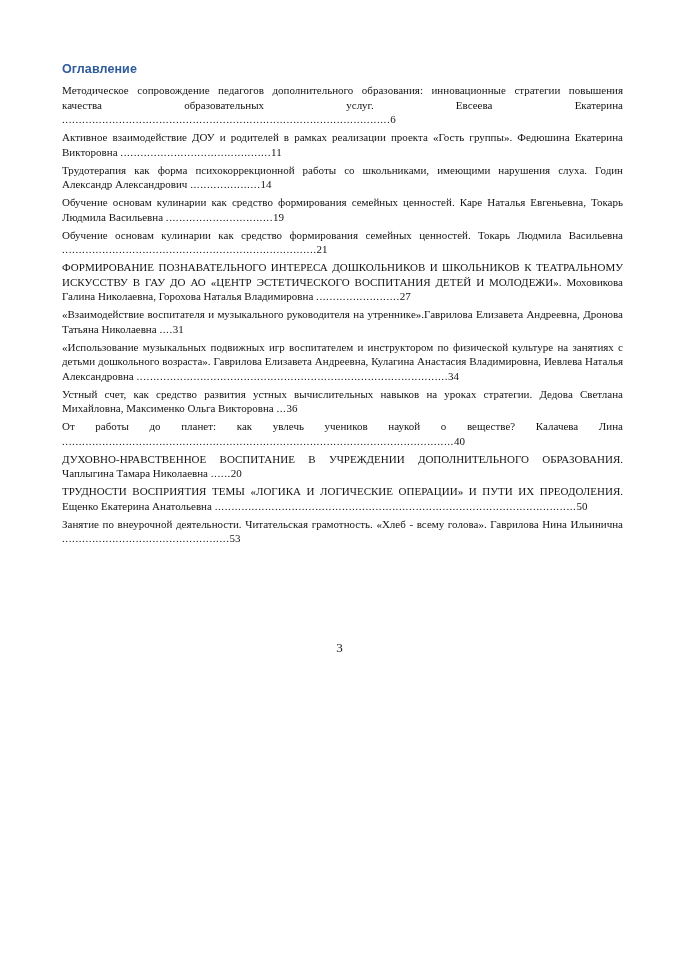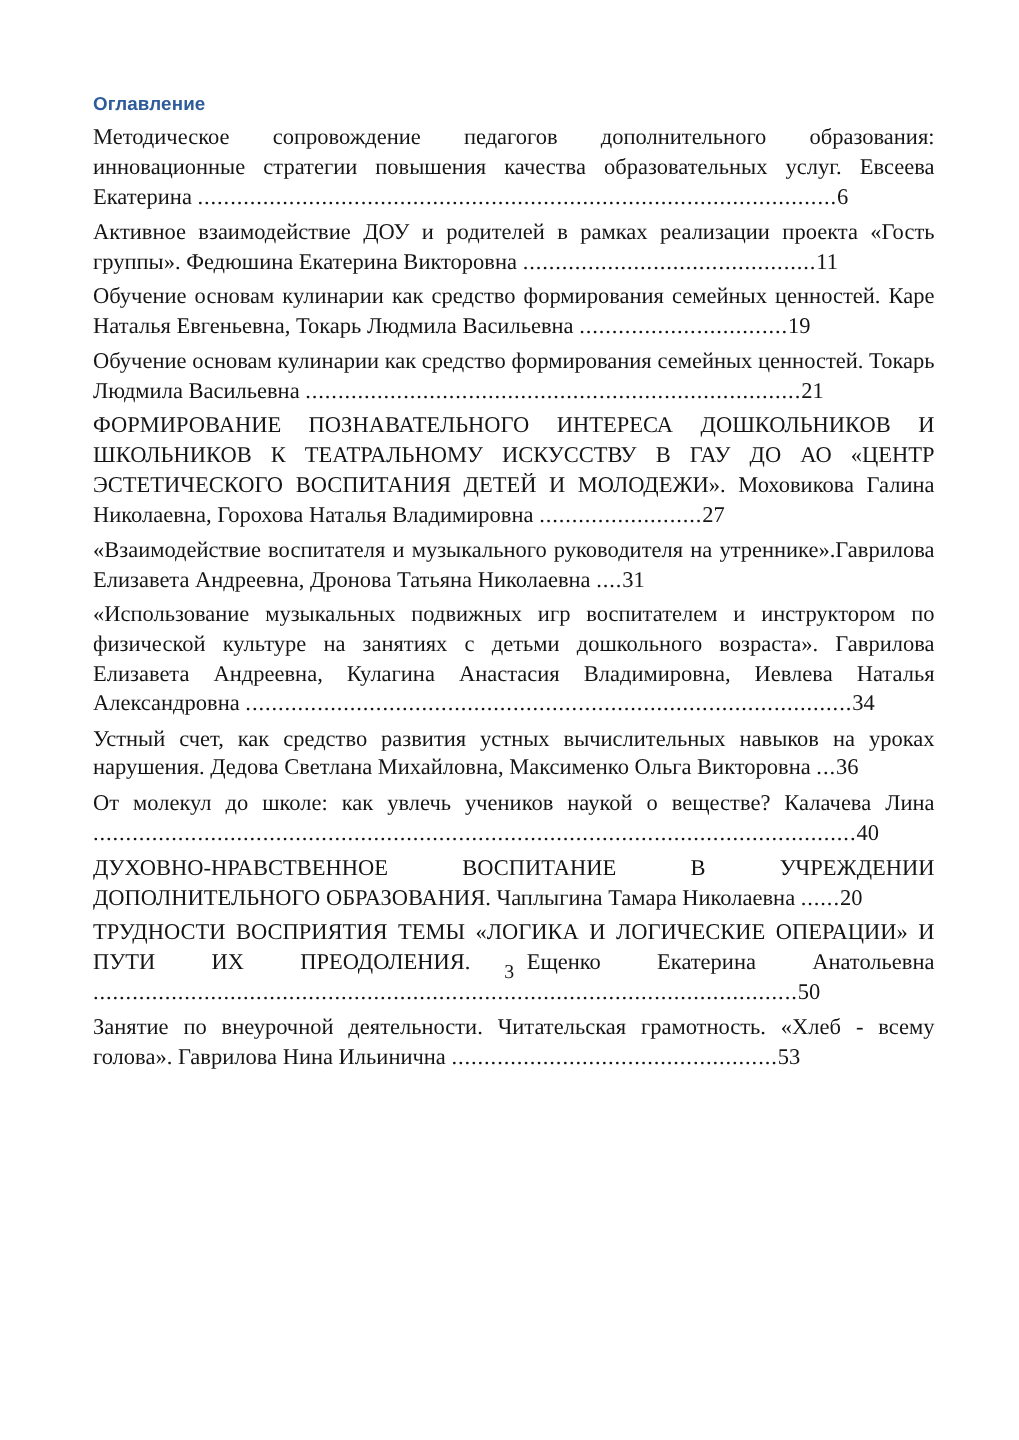--- a/index.html
+++ b/index.html
@@ -29,21 +29,21 @@
     font-weight: bold;
     margin: 0 0 7px 0;
     letter-spacing: 0.1px;
   }
   .toc-list {
     margin: 0;
     padding: 0;
     list-style: none;
   }
   .toc-entry {
-    font-size: 15px;
+    font-size: 11px;
     line-height: 1.32;
     margin-bottom: 3.5px;
     text-align: justify;
     text-justify: inter-word;
     color: #141414;
   }
   .toc-entry .lead {
     
   }
   .toc-entry.caps {
@@ -73,39 +73,42 @@
   <div class="toc-heading">Оглавление</div>
 
   <ul class="toc-list">
     <li class="toc-entry">
       <span class="lead">Методическое сопровождение педагогов дополнительного образования: инновационные стратегии повышения качества образовательных услуг. Евсеева Екатерина </span><span class="dots">..................................................................................................</span><span class="pg">6</span>
     </li>
     <li class="toc-entry">
       <span class="lead">Активное взаимодействие ДОУ и родителей в рамках реализации проекта «Гость группы». Федюшина Екатерина Викторовна </span><span class="dots">.............................................</span><span class="pg">11</span>
     </li>
     <li class="toc-entry">
+      <span class="lead">Трудотерапия как форма психокоррекционной работы со школьниками, имеющими нарушения слуха. Годин Александр Александрович </span><span class="dots">.....................</span><span class="pg">14</span>
+    </li>
+    <li class="toc-entry">
       <span class="lead">Обучение основам кулинарии как средство формирования семейных ценностей. Каре Наталья Евгеньевна, Токарь Людмила Васильевна </span><span class="dots">................................</span><span class="pg">19</span>
     </li>
     <li class="toc-entry">
       <span class="lead">Обучение основам кулинарии как средство формирования семейных ценностей. Токарь Людмила Васильевна </span><span class="dots">............................................................................</span><span class="pg">21</span>
     </li>
     <li class="toc-entry caps">
       <span class="lead">ФОРМИРОВАНИЕ ПОЗНАВАТЕЛЬНОГО ИНТЕРЕСА ДОШКОЛЬНИКОВ И ШКОЛЬНИКОВ К ТЕАТРАЛЬНОМУ ИСКУССТВУ В ГАУ ДО АО «ЦЕНТР ЭСТЕТИЧЕСКОГО ВОСПИТАНИЯ ДЕТЕЙ И МОЛОДЕЖИ». Моховикова Галина Николаевна, Горохова Наталья Владимировна </span><span class="dots">.........................</span><span class="pg">27</span>
     </li>
     <li class="toc-entry">
       <span class="lead">«Взаимодействие воспитателя и музыкального руководителя на утреннике».Гаврилова Елизавета Андреевна, Дронова Татьяна Николаевна </span><span class="dots">....</span><span class="pg">31</span>
     </li>
     <li class="toc-entry">
       <span class="lead">«Использование музыкальных подвижных игр воспитателем и инструктором по физической культуре на занятиях с детьми дошкольного возраста». Гаврилова Елизавета Андреевна, Кулагина Анастасия Владимировна, Иевлева Наталья Александровна </span><span class="dots">.............................................................................................</span><span class="pg">34</span>
     </li>
     <li class="toc-entry">
-      <span class="lead">Устный счет, как средство развития устных вычислительных навыков на уроках нарушения. Дедова Светлана Михайловна, Максименко Ольга Викторовна </span><span class="dots">...</span><span class="pg">36</span>
+      <span class="lead">Устный счет, как средство развития устных вычислительных навыков на уроках стратегии. Дедова Светлана Михайловна, Максименко Ольга Викторовна </span><span class="dots">...</span><span class="pg">36</span>
     </li>
     <li class="toc-entry">
-      <span class="lead">От молекул до школе: как увлечь учеников наукой о веществе? Калачева Лина </span><span class="dots">.....................................................................................................................</span><span class="pg">40</span>
+      <span class="lead">От работы до планет: как увлечь учеников наукой о веществе? Калачева Лина </span><span class="dots">.....................................................................................................................</span><span class="pg">40</span>
     </li>
     <li class="toc-entry caps">
       <span class="lead">ДУХОВНО-НРАВСТВЕННОЕ ВОСПИТАНИЕ В УЧРЕЖДЕНИИ ДОПОЛНИТЕЛЬНОГО ОБРАЗОВАНИЯ. Чаплыгина Тамара Николаевна </span><span class="dots">......</span><span class="pg">20</span>
     </li>
     <li class="toc-entry caps">
       <span class="lead">ТРУДНОСТИ ВОСПРИЯТИЯ ТЕМЫ «ЛОГИКА И ЛОГИЧЕСКИЕ ОПЕРАЦИИ» И ПУТИ ИХ ПРЕОДОЛЕНИЯ. Ещенко Екатерина Анатольевна </span><span class="dots">............................................................................................................</span><span class="pg">50</span>
     </li>
     <li class="toc-entry">
       <span class="lead">Занятие по внеурочной деятельности. Читательская грамотность. «Хлеб - всему голова». Гаврилова Нина Ильинична </span><span class="dots">..................................................</span><span class="pg">53</span>
     </li>

